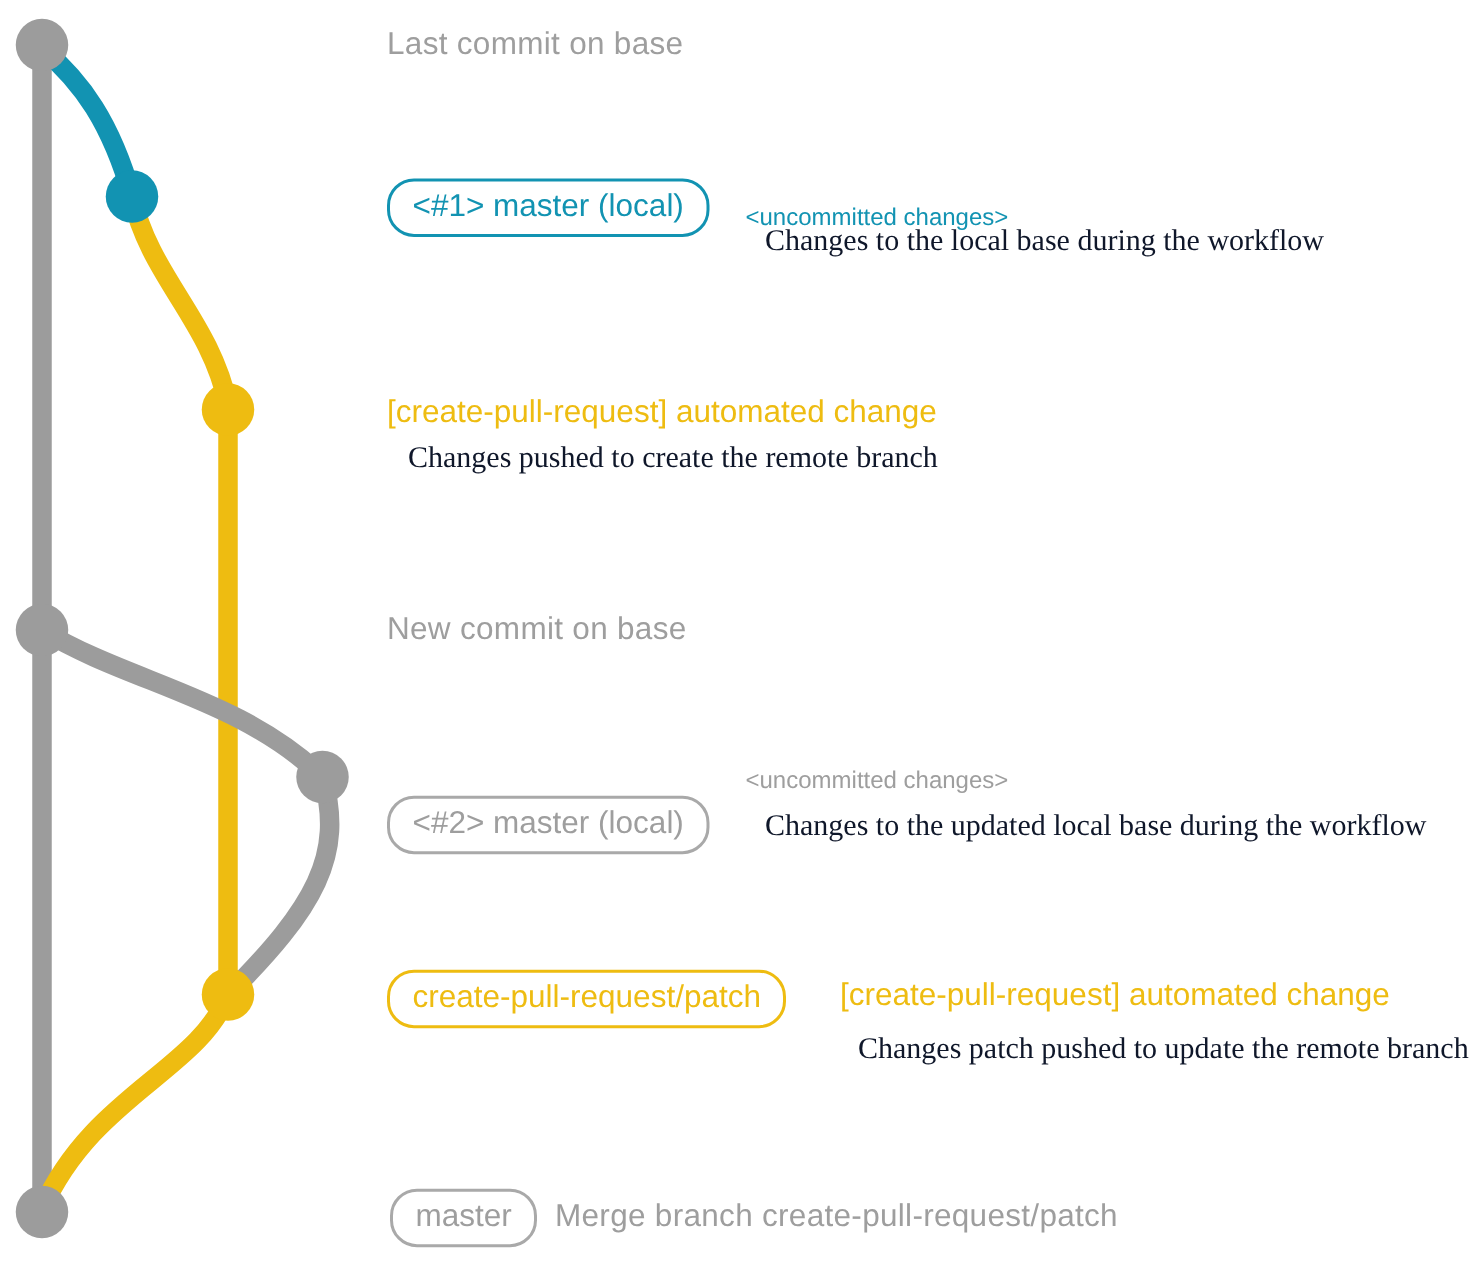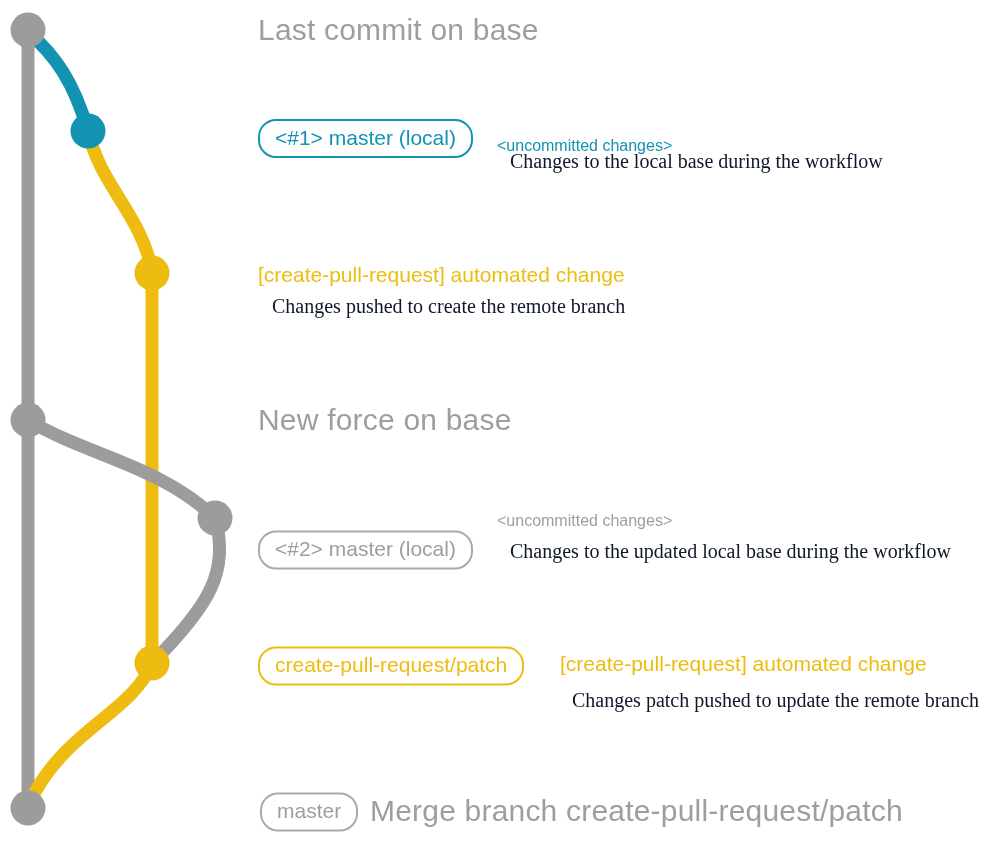--- a/index.html
+++ b/index.html
@@ -8,21 +8,21 @@
     width: 988px;
     height: 843px;
     background: #ffffff;
     overflow: hidden;
     font-family: "Liberation Sans", sans-serif;
   }
   .graph-svg { position: absolute; left: 0; top: 0; }
   .abs { position: absolute; transform: translateY(-50%); white-space: nowrap; }
 
   .event-label {
-    font-size: 30px;
+    font-size: 21px;
     color: #9e9e9e;
     letter-spacing: 0.2px;
   }
   .badge {
     display: inline-block;
     border: 2px solid;
     border-radius: 18px;
     padding: 5px 15px 6px 15px;
     font-size: 21px;
     line-height: 1.15;
@@ -77,21 +77,21 @@
 
   <div class="abs" style="left:258px; top:131px;">
     <span class="badge teal teal-b">&lt;#1&gt; master (local)</span>
   </div>
   <div class="abs status-text teal" style="left:497px; top:131px;">&lt;uncommitted changes&gt;</div>
   <div class="abs desc" style="left:510px; top:161px;">Changes to the local base during the workflow</div>
 
   <div class="abs auto-title yellow" style="left:258px; top:275px;">[create-pull-request] automated change</div>
   <div class="abs desc" style="left:272px; top:306px;">Changes pushed to create the remote branch</div>
 
-  <div class="abs event-label" style="left:258px; top:420px;">New force on base</div>
+  <div class="abs event-label" style="left:258px; top:420px;">New commit on base</div>
 
   <div class="abs" style="left:258px; top:520px;margin-top:30px;">
     <span class="badge gray gray-b">&lt;#2&gt; master (local)</span>
   </div>
   <div class="abs status-text gray" style="left:497px; top:521px;">&lt;uncommitted changes&gt;</div>
   <div class="abs" style="left:258px; top:666px;">
     <span class="badge yellow yellow-b">create-pull-request/patch</span>
   </div>
 
   <div class="abs desc" style="left:510px; top:551px;">Changes to the updated local base during the workflow</div>

